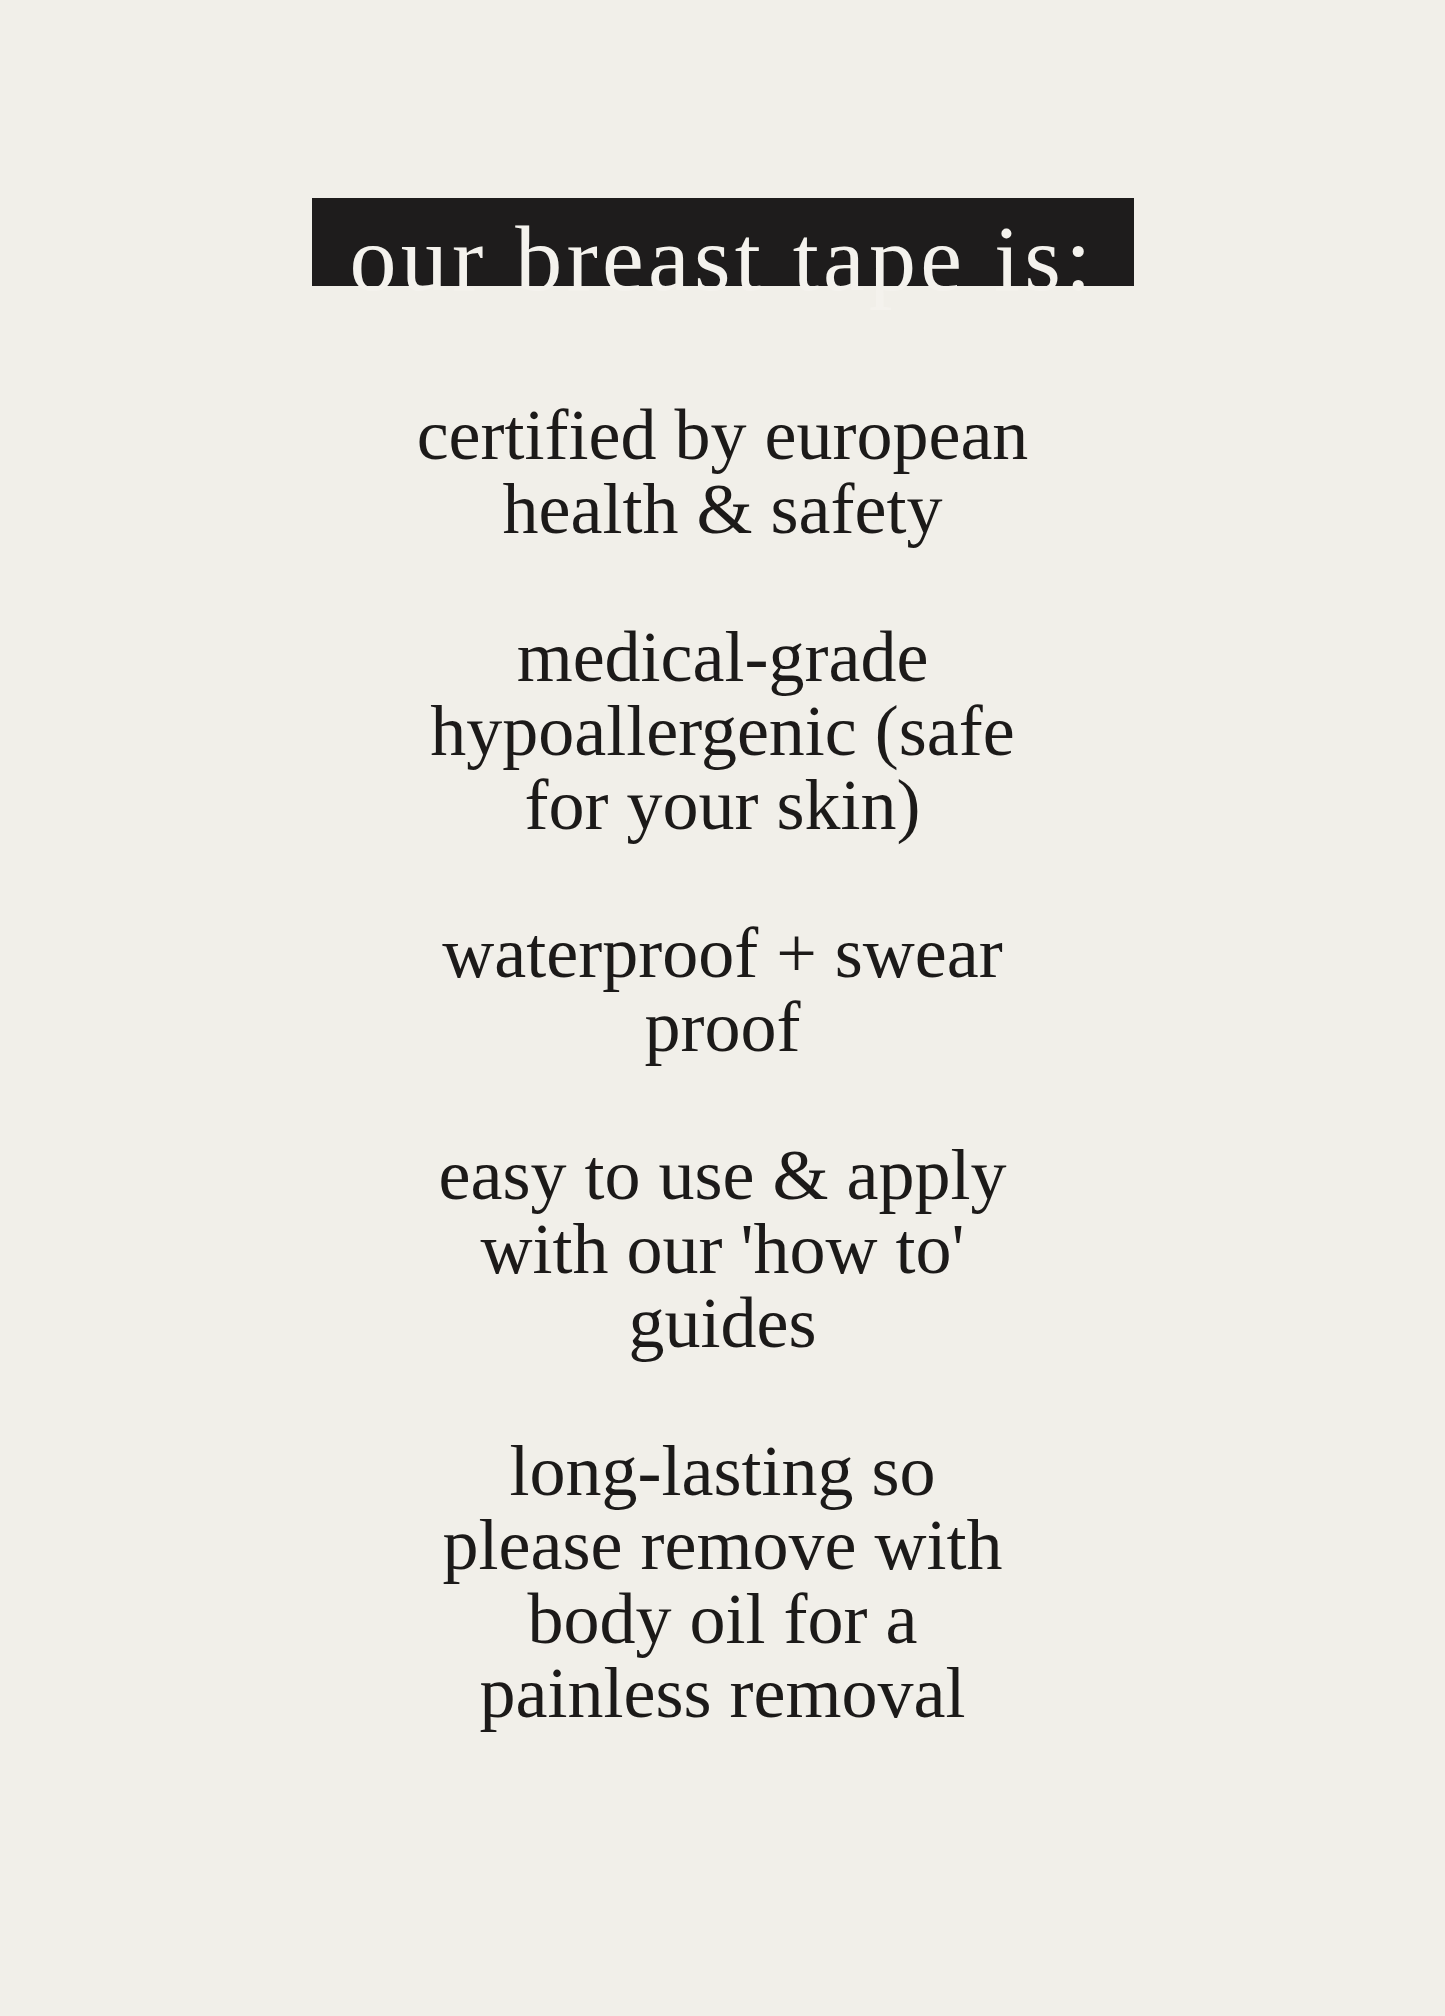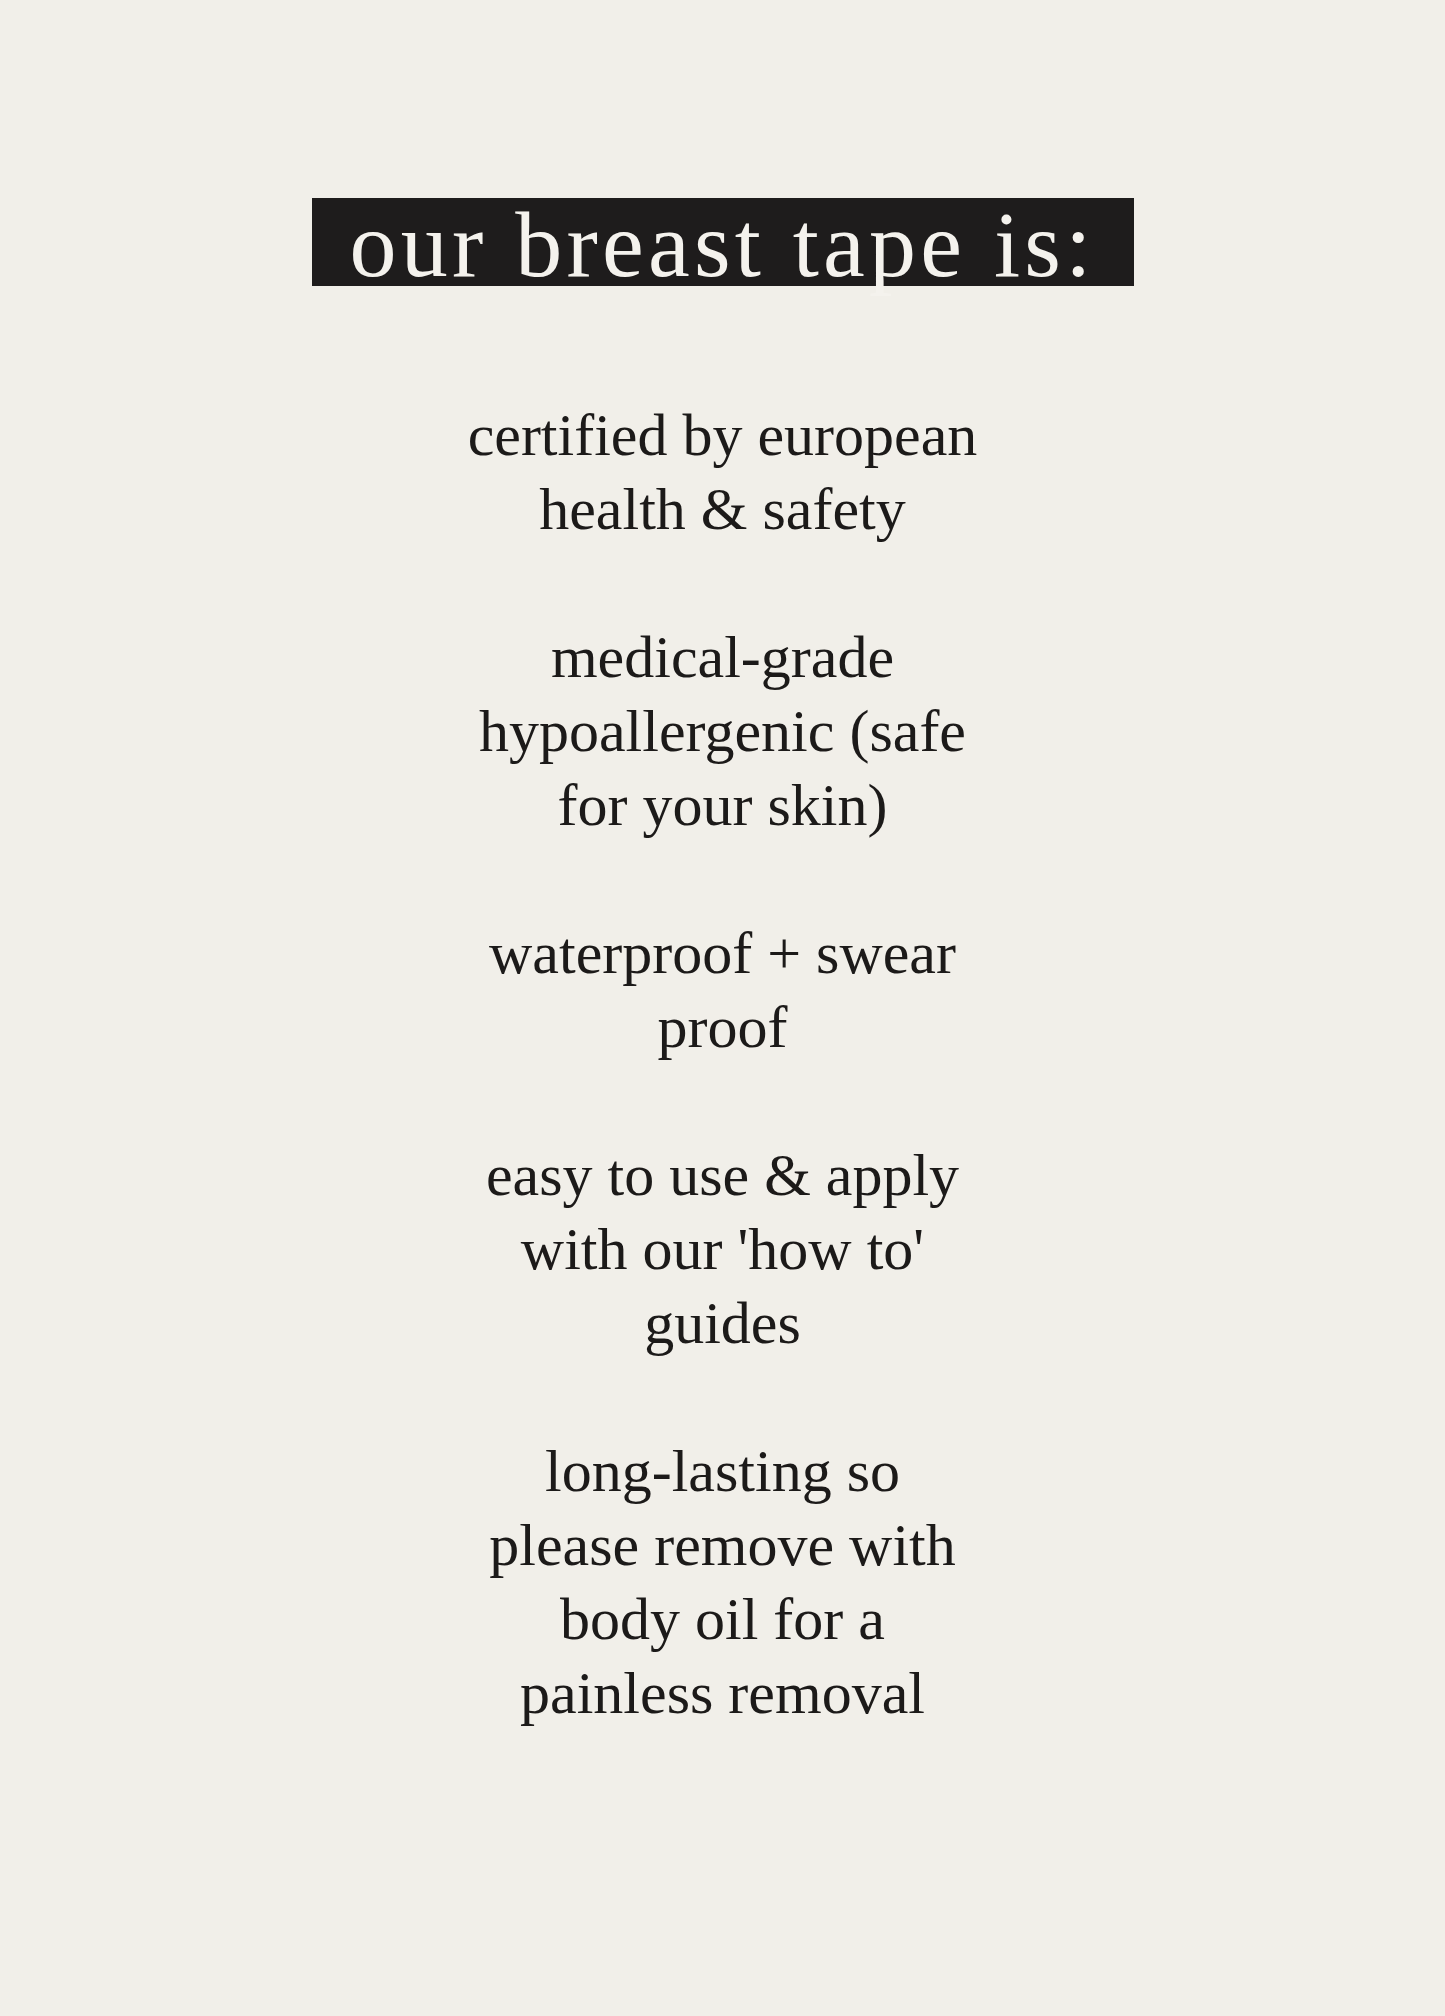--- a/index.html
+++ b/index.html
@@ -21,33 +21,33 @@
     width: 1445px;
     height: 2016px;
     position: relative;
   }
   .banner {
     display: block;
     width: max-content;
     margin: 198px auto 0 auto;
     height: 88px;
     line-height: 88px;
-    padding: 2px 38px;
+    padding: 16px 38px;
     background: var(--banner-bg);
     color: var(--banner-fg);
     font-size: 94px;
     letter-spacing: 0.045em;
     white-space: nowrap;
   }
   .content {
     margin-top: 112px;
     width: 100%;
     text-align: center;
     color: var(--ink);
-    font-size: 60px;
+    font-size: 72px;
     line-height: 74px;
   }
   .content p {
     margin: 74px 0 0 0;
     white-space: pre-line;
   }
   .content p:first-child {
     margin-top: 0;
   }
 </style>

